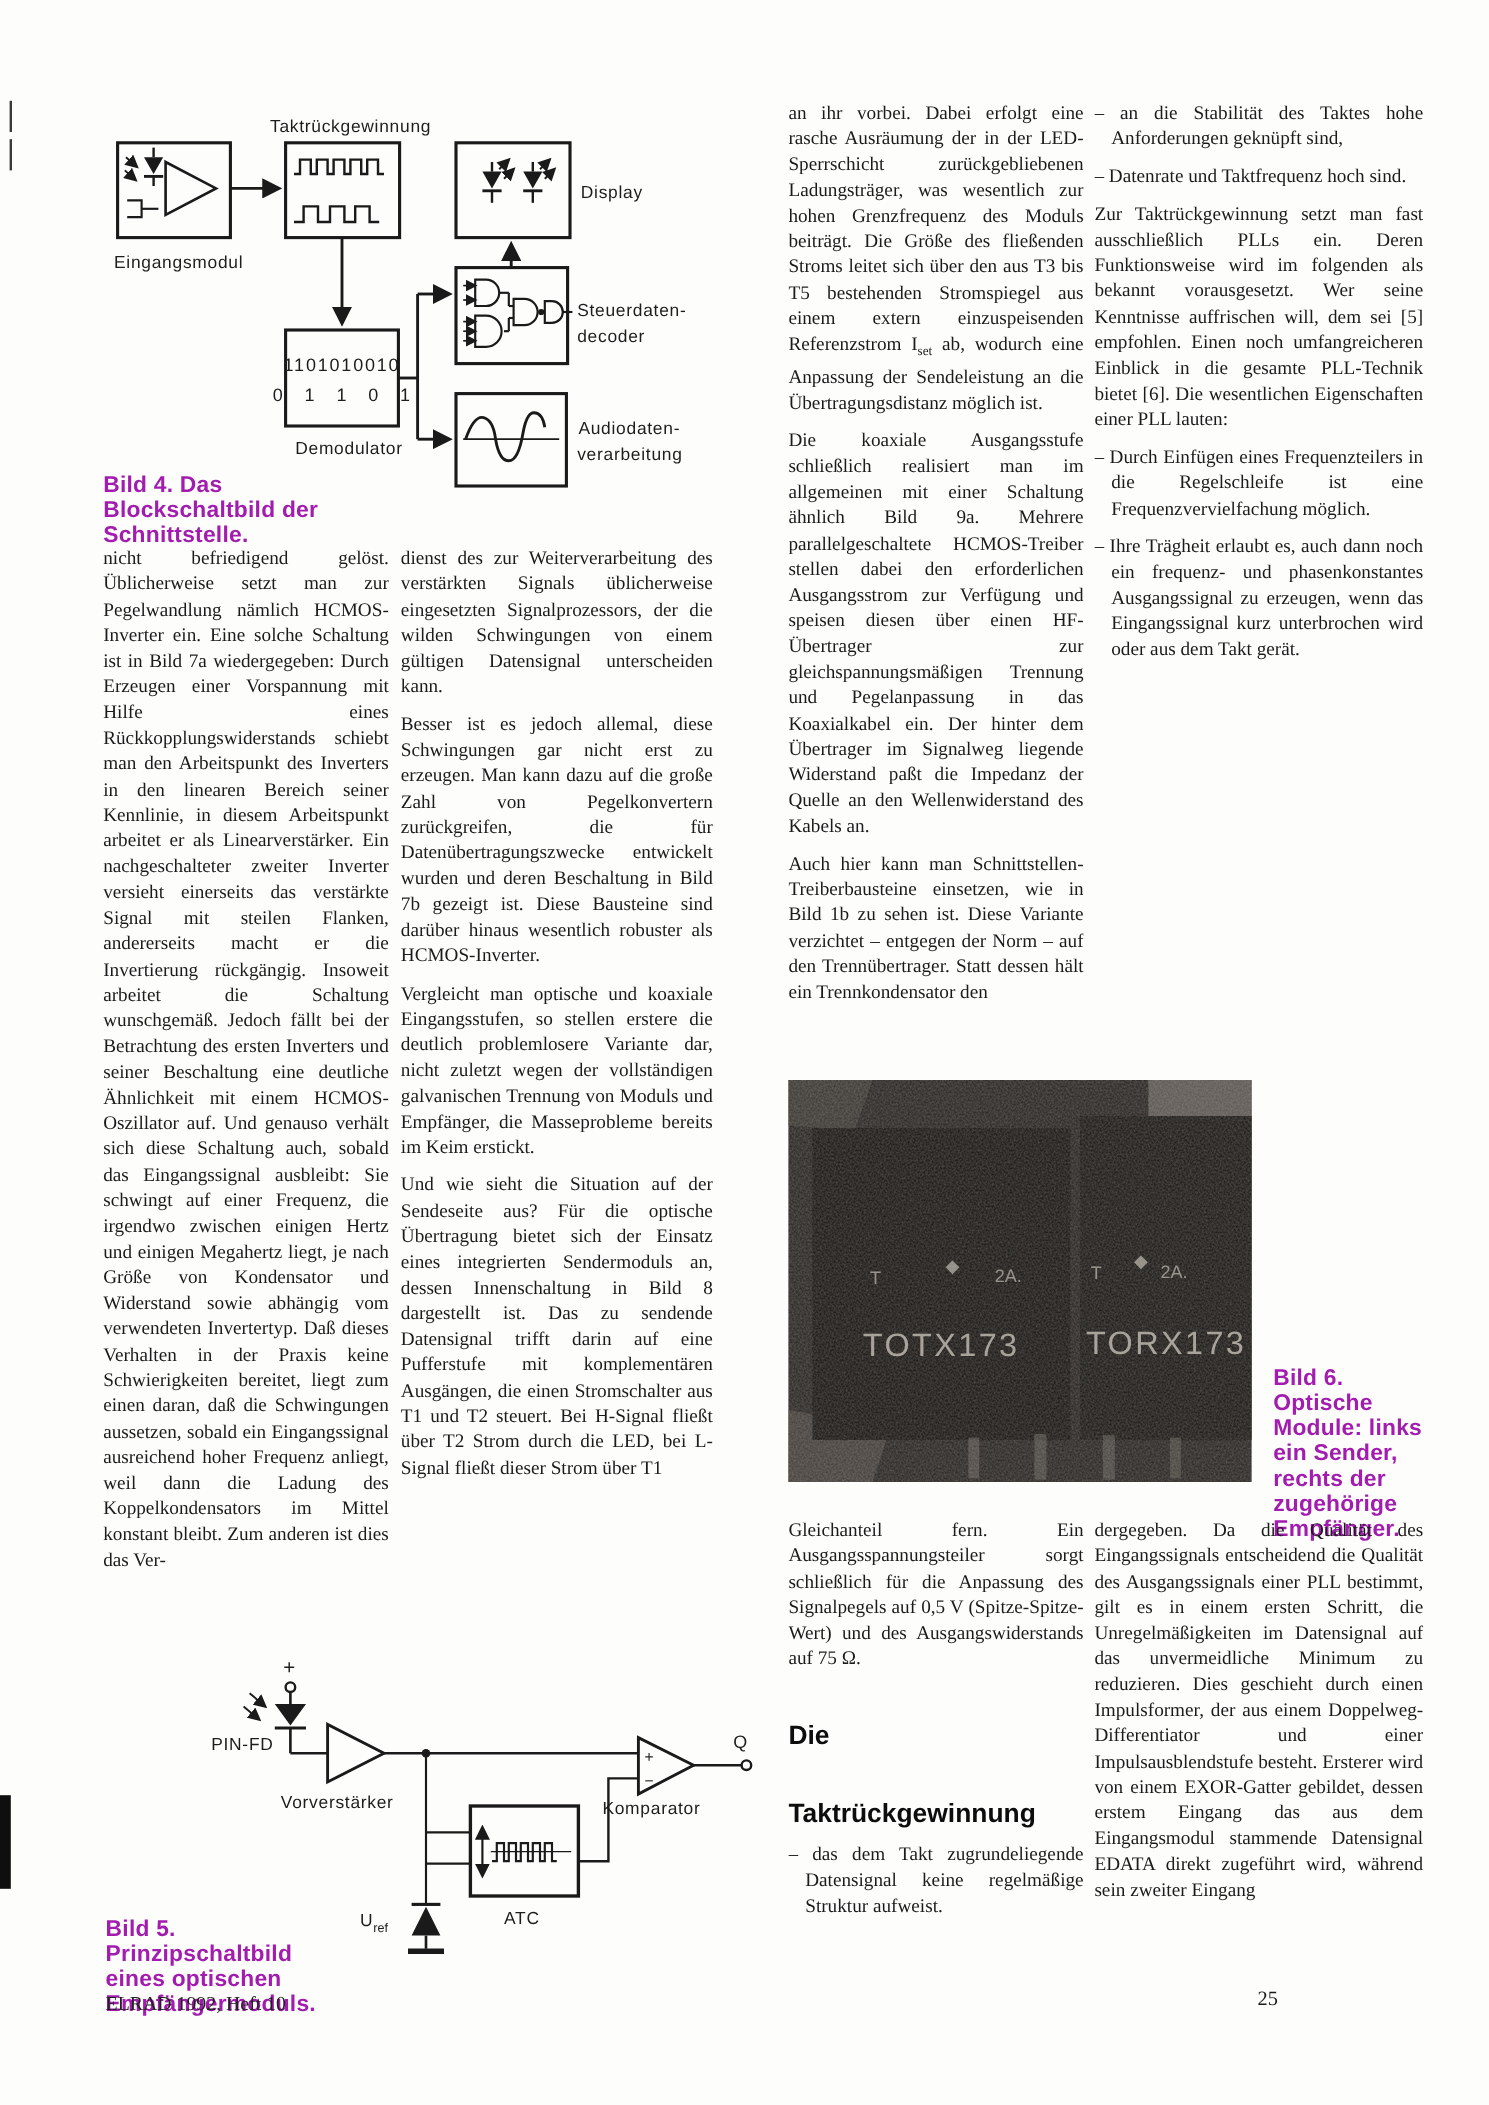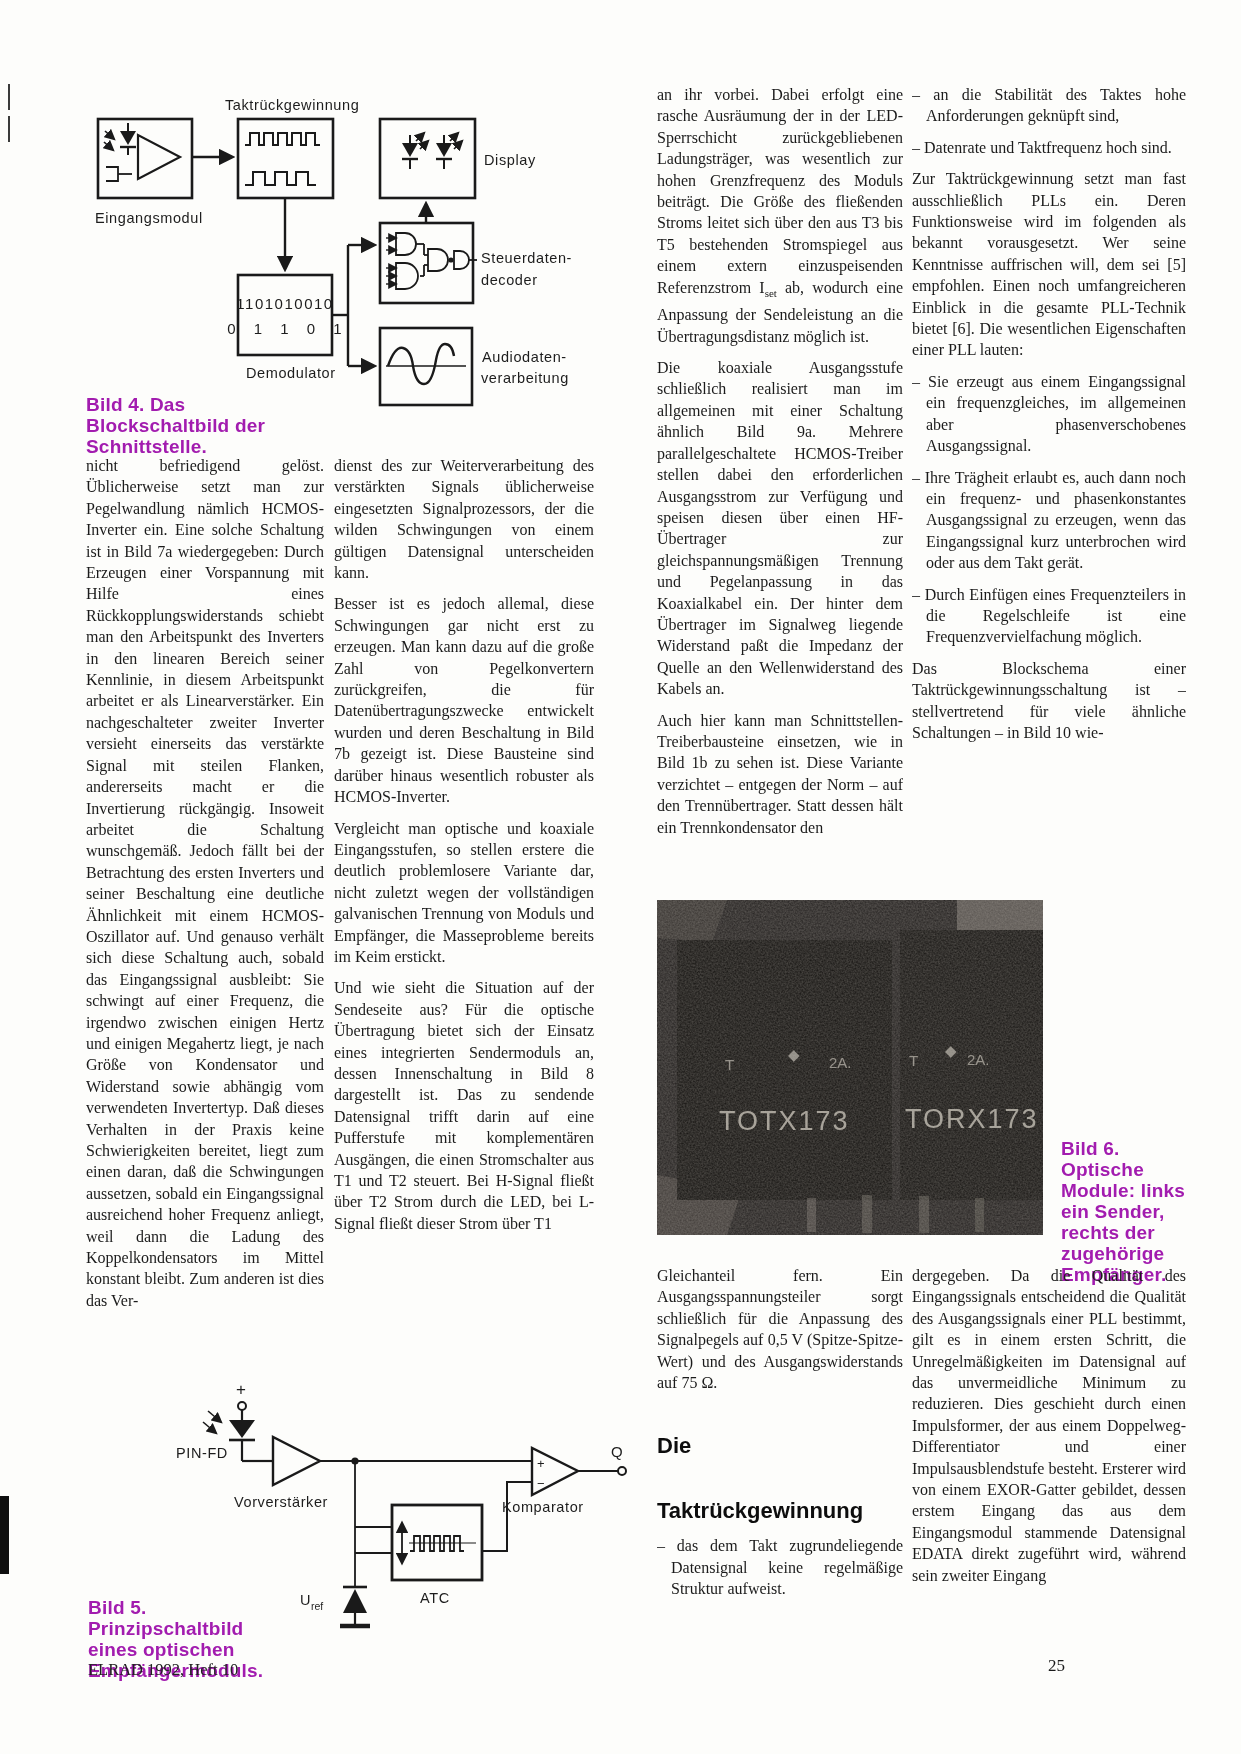--- a/index.html
+++ b/index.html
@@ -157,24 +157,22 @@
   <div class="col" style="left:657px;top:84px;width:246px;height:815px;">
     <p><span>an ihr vorbei. Dabei erfolgt eine rasche Ausräumung der in der LED-Sperrschicht zurückgebliebenen Ladungsträger, was wesentlich zur hohen Grenzfrequenz des Moduls beiträgt. Die Größe des fließenden Stroms leitet sich über den aus T3 bis T5 bestehenden Stromspiegel aus einem extern einzuspeisenden Referenzstrom I</span><sub>set</sub><span> ab, wodurch eine Anpassung der Sendeleistung an die Übertragungsdistanz möglich ist.</span></p>
     <p>Die koaxiale Ausgangsstufe schließlich realisiert man im allgemeinen mit einer Schaltung ähnlich Bild 9a. Mehrere parallelgeschaltete HCMOS-Treiber stellen dabei den erforderlichen Ausgangsstrom zur Verfügung und speisen diesen über einen HF-Übertrager zur gleichspannungsmäßigen Trennung und Pegelanpassung in das Koaxialkabel ein. Der hinter dem Übertrager im Signalweg liegende Widerstand paßt die Impedanz der Quelle an den Wellenwiderstand des Kabels an.</p>
     <p class="last">Auch hier kann man Schnittstellen-Treiberbausteine einsetzen, wie in Bild 1b zu sehen ist. Diese Variante verzichtet – entgegen der Norm – auf den Trennübertrager. Statt dessen hält ein Trennkondensator den</p>
   </div>
 
   <div class="col" style="left:912px;top:84px;width:274px;height:815px;">
     <p class="bullet">– an die Stabilität des Taktes hohe Anforderungen geknüpft sind,</p>
     <p class="bullet">– Datenrate und Taktfrequenz hoch sind.</p>
     <p>Zur Taktrückgewinnung setzt man fast ausschließlich PLLs ein. Deren Funktionsweise wird im folgenden als bekannt vorausgesetzt. Wer seine Kenntnisse auffrischen will, dem sei [5] empfohlen. Einen noch umfangreicheren Einblick in die gesamte PLL-Technik bietet [6]. Die wesentlichen Eigenschaften einer PLL lauten:</p>
-    <p class="bullet">– Sie erzeugt aus einem Eingangssignal ein frequenzgleiches, im allgemeinen aber phasenverschobenes Ausgangssignal.</p>
+    <p class="bullet">– Durch Einfügen eines Frequenzteilers in die Regelschleife ist eine Frequenzvervielfachung möglich.</p>
     <p class="bullet">– Ihre Trägheit erlaubt es, auch dann noch ein frequenz- und phasenkonstantes Ausgangssignal zu erzeugen, wenn das Eingangssignal kurz unterbrochen wird oder aus dem Takt gerät.</p>
-    <p class="bullet">– Durch Einfügen eines Frequenzteilers in die Regelschleife ist eine Frequenzvervielfachung möglich.</p>
-    <p class="last">Das Blockschema einer Taktrückgewinnungsschaltung ist – stellvertretend für viele ähnliche Schaltungen – in Bild 10 wie-</p>
   </div>
 
   <svg style="left:657px;top:900px;" width="386" height="335" viewBox="0 0 386 335">
     <defs>
       <filter id="grain" x="0" y="0" width="100%" height="100%">
         <feTurbulence type="fractalNoise" baseFrequency="0.6" numOctaves="2" seed="7"></feTurbulence>
         <feColorMatrix type="matrix" values="0 0 0 0 0.55  0 0 0 0 0.52  0 0 0 0 0.47  0.85 0 0 0 0"></feColorMatrix>
       </filter>
     </defs>
     <rect x="0" y="0" width="386" height="335" fill="#242120"></rect>

